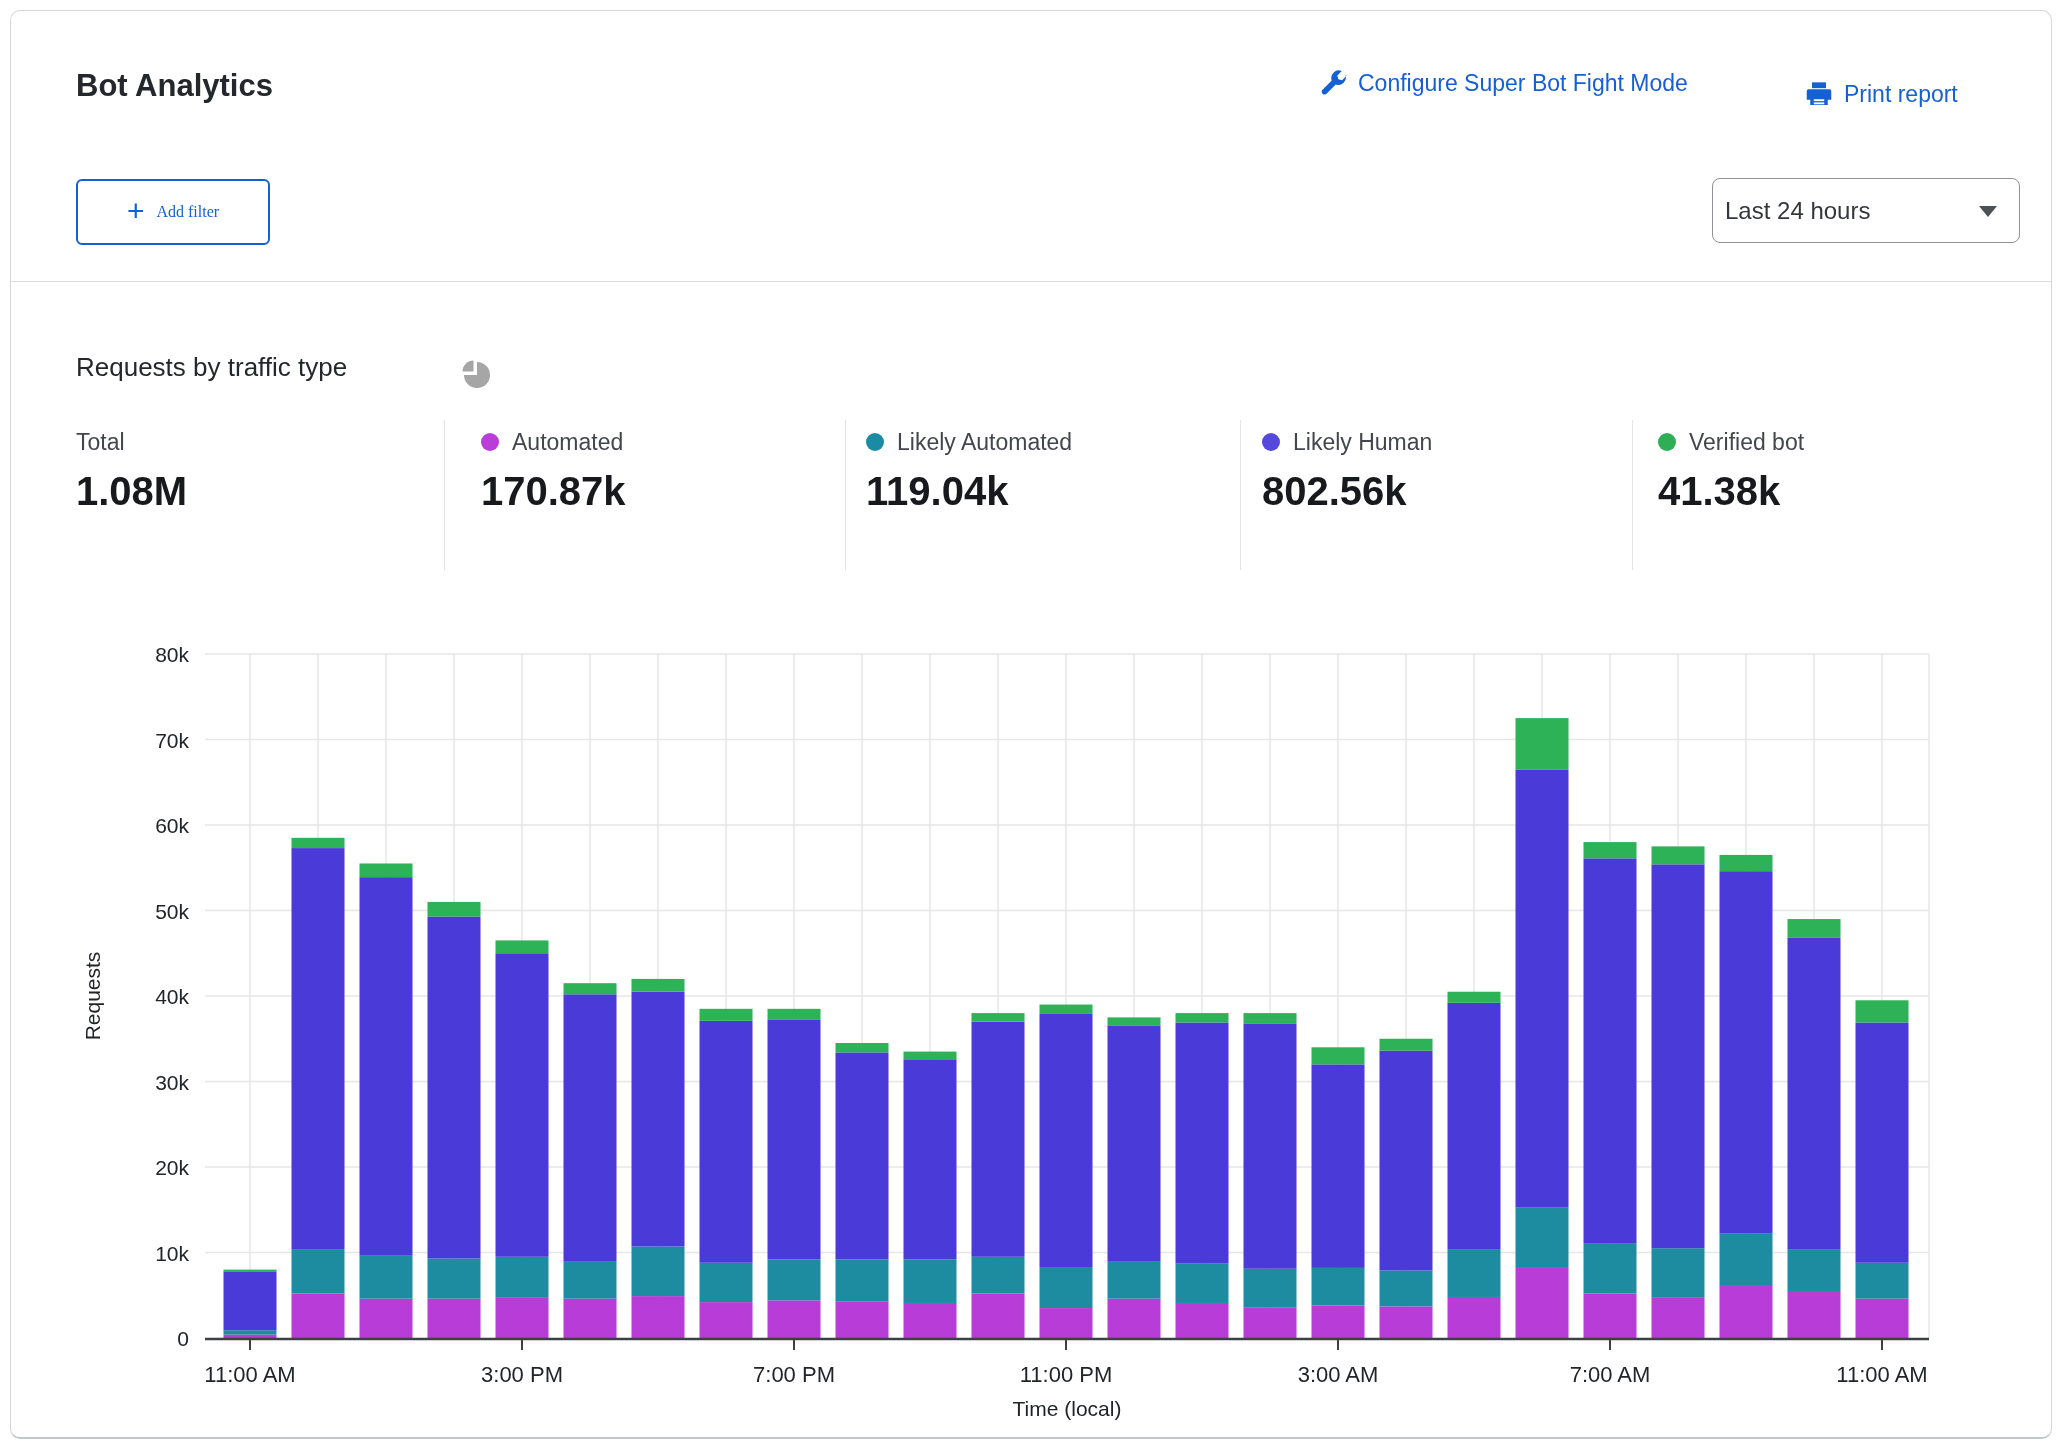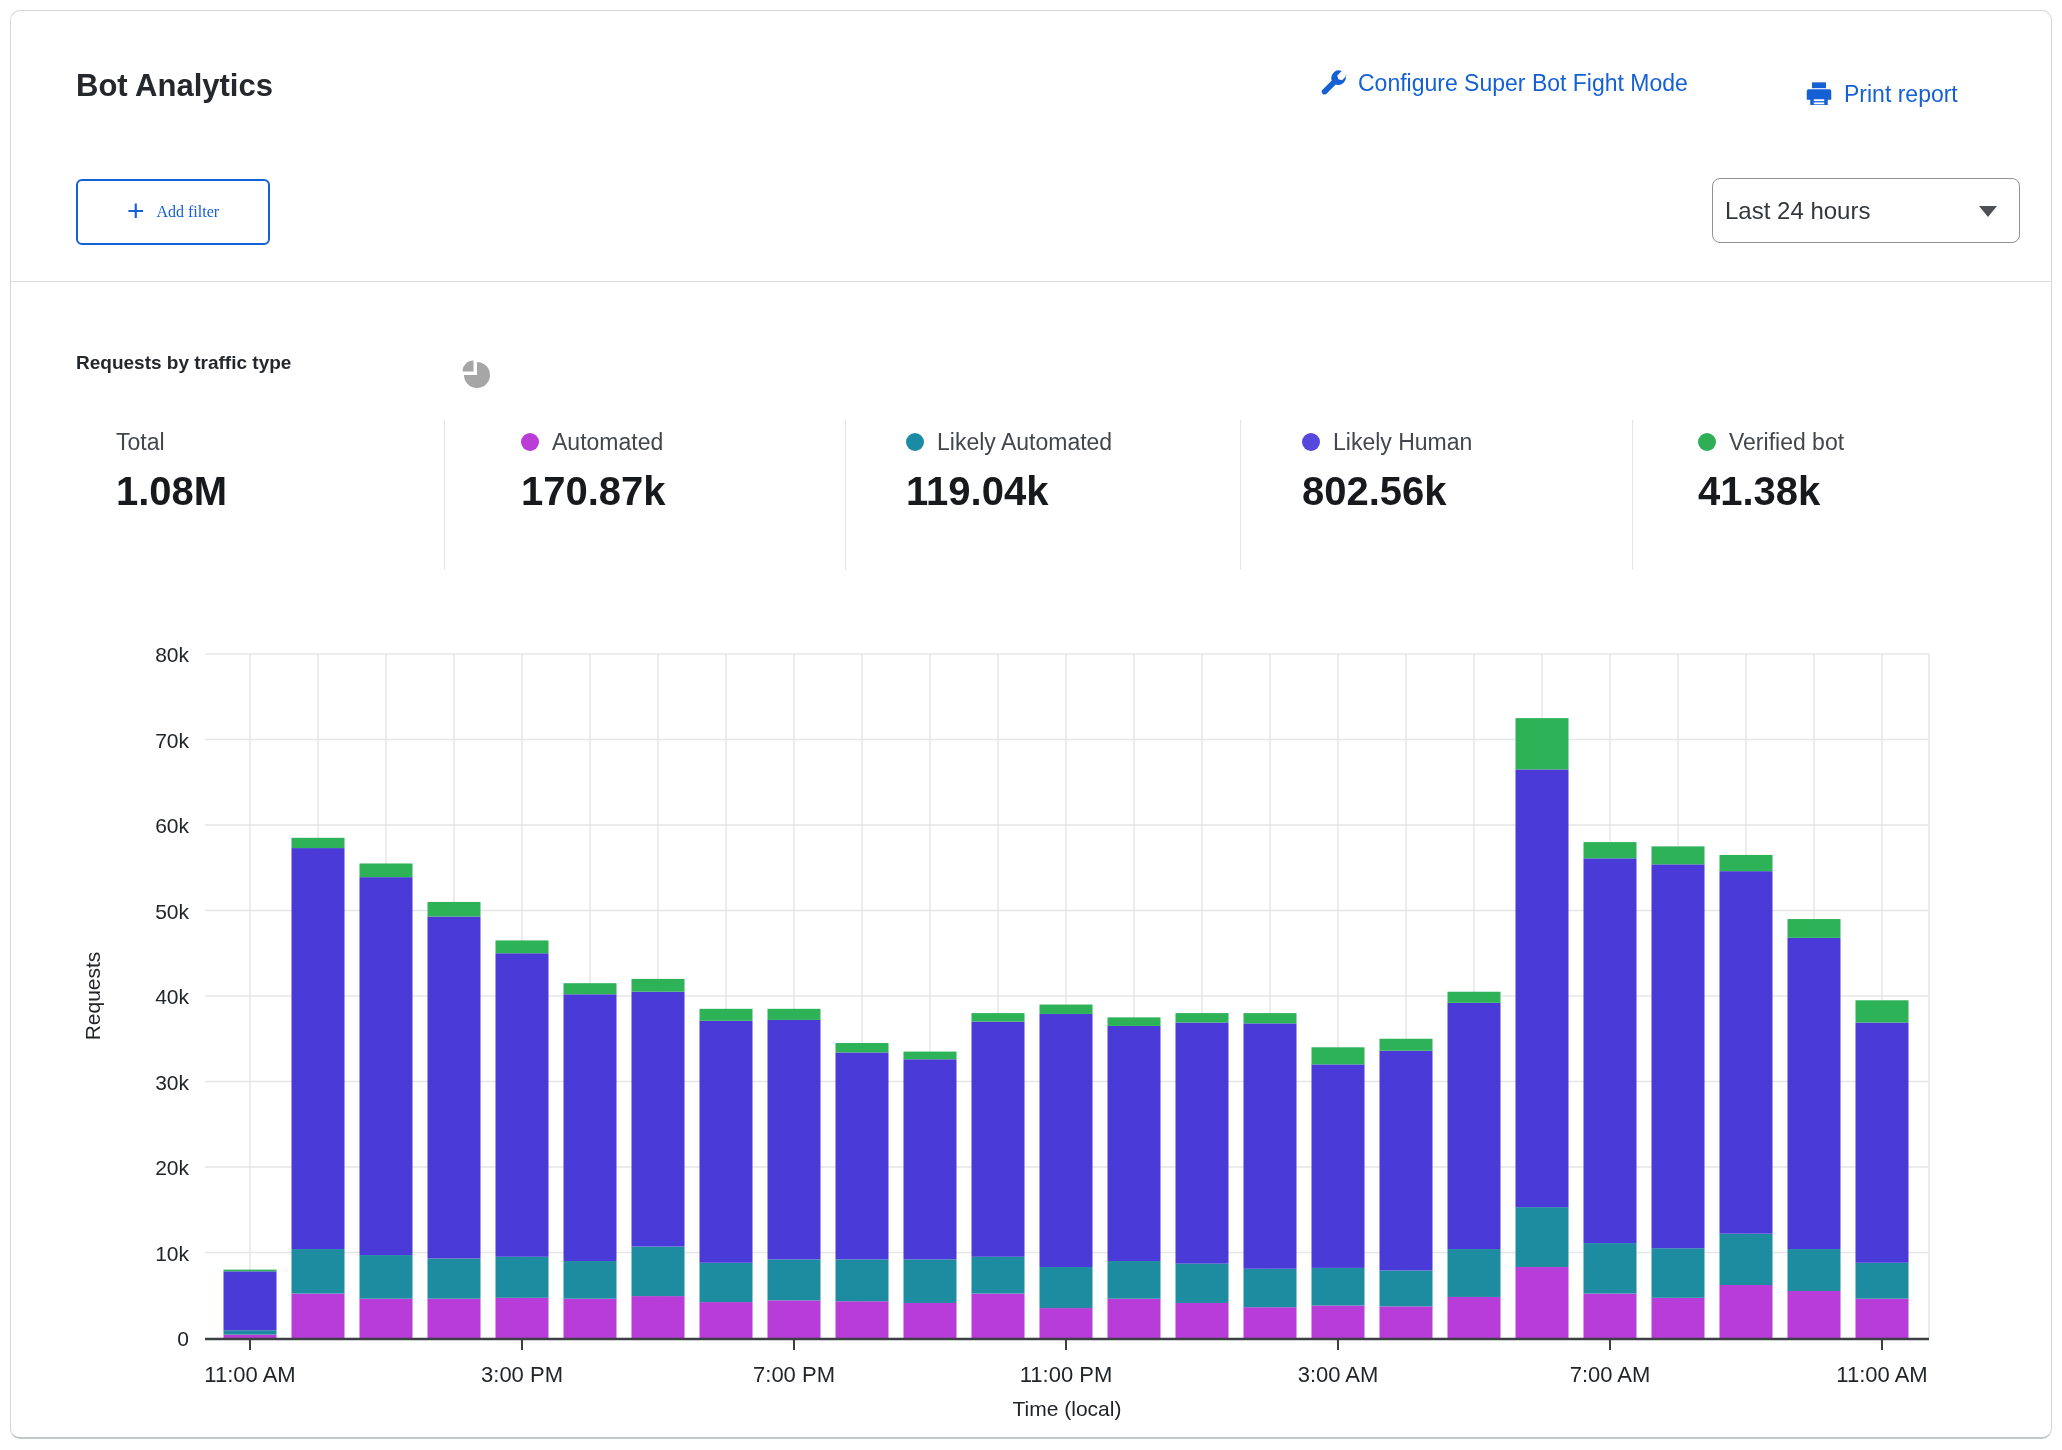--- a/index.html
+++ b/index.html
@@ -15,23 +15,23 @@
   #add-filter{left:76px;top:179px;width:190px;height:62px;border:2px solid #1560d4;border-radius:6px;
     display:flex;align-items:center;justify-content:center;gap:12px;color:#1560d4;background:#fff;cursor:pointer;}
   #add-filter .plus{font-size:30px;font-weight:400;line-height:1;margin-top:-3px;}
   #add-filter .lbl{font-size:16px;font-family:Liberation Serif, serif;}
   #time-range{left:1712px;top:178px;width:306px;height:63px;border:1px solid #8f9296;border-radius:8px;
     display:flex;align-items:center;background:#fff;cursor:pointer;}
   #time-range .val{margin-left:12px;font-size:24px;color:#34373c;}
   #time-range .caret{position:absolute;right:22px;top:27px;width:0;height:0;
     border-left:9px solid transparent;border-right:9px solid transparent;border-top:11px solid #4d5055;}
   #header-divider{left:11px;top:281px;width:2040px;height:1px;background:#dcdcdc;}
-  #section-heading{left:76px;top:352px;font-size:19px;font-weight:700;color:#24272b;}
+  #section-heading{left:76px;top:352px;font-size:26px;font-weight:400;color:#24272b;}
   #pie-icon{left:459px;top:357px;}
-  .stat{position:absolute;top:428px;margin-left:40px;}
+  .stat{position:absolute;top:428px;}
   .stat .row{display:flex;align-items:center;gap:13px;height:28px;}
   .stat .dot{width:18px;height:18px;border-radius:50%;}
   .stat .label{font-size:23px;color:#43474d;}
   .stat .value{margin-top:13px;font-size:40px;font-weight:700;color:#17191c;}
   .stat-divider{position:absolute;top:420px;width:1px;height:150px;background:#e4e4e6;}
   #chart-svg{left:0;top:0;}
   svg text{font-family:"Liberation Sans", sans-serif;}
 </style>
 </head>
 <body>

